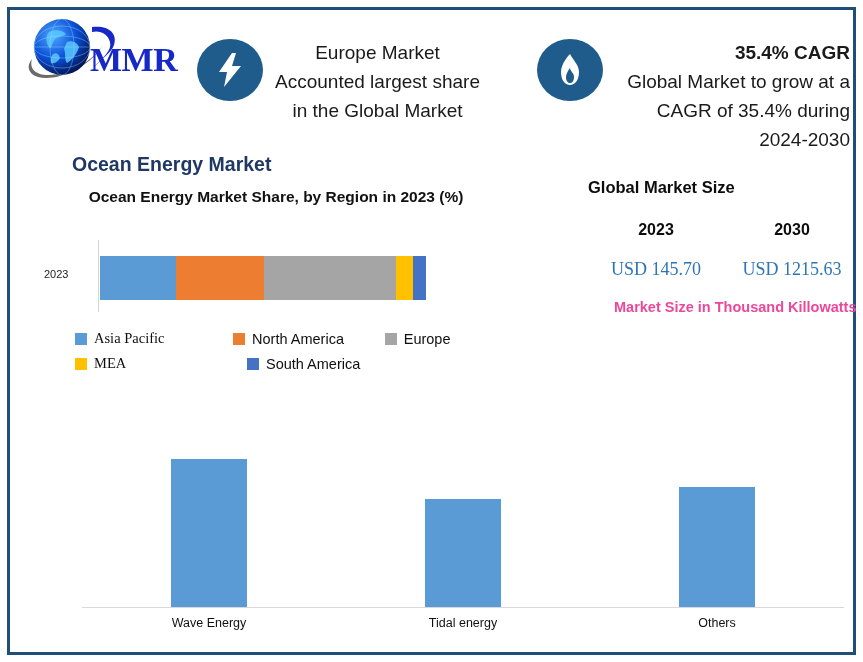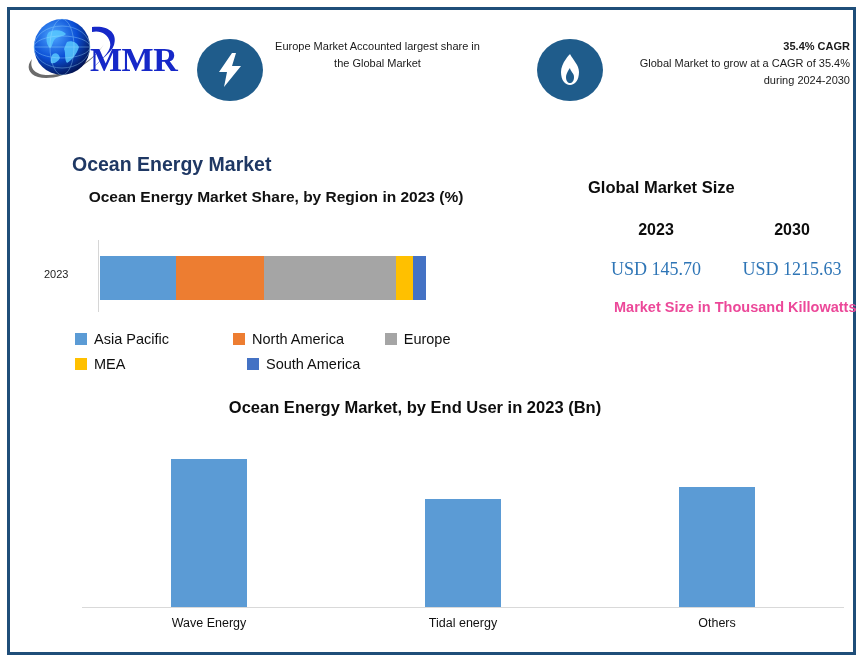--- a/index.html
+++ b/index.html
@@ -91,21 +91,21 @@
     border-radius: 50%;
     background: #1F5C8B;
     display: flex;
     align-items: center;
     justify-content: center;
     margin-top: 3px;
   }
   .stat-body {
     margin-left: 12px;
     padding-top: 2px;
-    font-size: 11px;
+    font-size: 19px;
     color: #1a1a1a;
     line-height: 1.53;
   }
   .stat-1 .stat-body { text-align: center; width: 205px; }
   .stat-2 .stat-body { text-align: right; width: 235px; }
   .stat-strong {
     font-weight: bold;
     display: block;
   }
 
@@ -179,21 +179,21 @@
     align-items: center;
     font-size: 14.5px;
     color: #0f0f0f;
   }
   .legend-swatch {
     width: 12px;
     height: 12px;
     margin-right: 7px;
     flex: 0 0 auto;
   }
-  .li-1 { width: 172px; }
+  .li-1 { width: 172px; font-family: Liberation Serif, serif; }
   .li-2 { width: 165px; }
   .li-3 { width: 120px; }
 
   
   .market-size {
     position: absolute;
     left: 578px;
     top: 168px;
     width: 272px;
   }
@@ -410,21 +410,20 @@
         </div>
         <div class="ms-col">
           <div class="ms-year">2030</div>
           <div class="ms-value">USD 1215.63</div>
         </div>
       </div>
       <div class="ms-note">Market Size in Thousand Killowatts</div>
     </div>
 
     <div class="enduser-chart">
-      <div class="eu-title">Ocean Energy Market, by End User  in 2023 (Bn)</div>
       <div class="eu-plot">
         <div class="eu-bars">
           <div class="eu-slot">
             <div class="eu-bar" style="height:148px;"></div>
           </div>
           <div class="eu-slot">
             <div class="eu-bar" style="height:108px;"></div>
           </div>
           <div class="eu-slot">
             <div class="eu-bar" style="height:120px;"></div>

